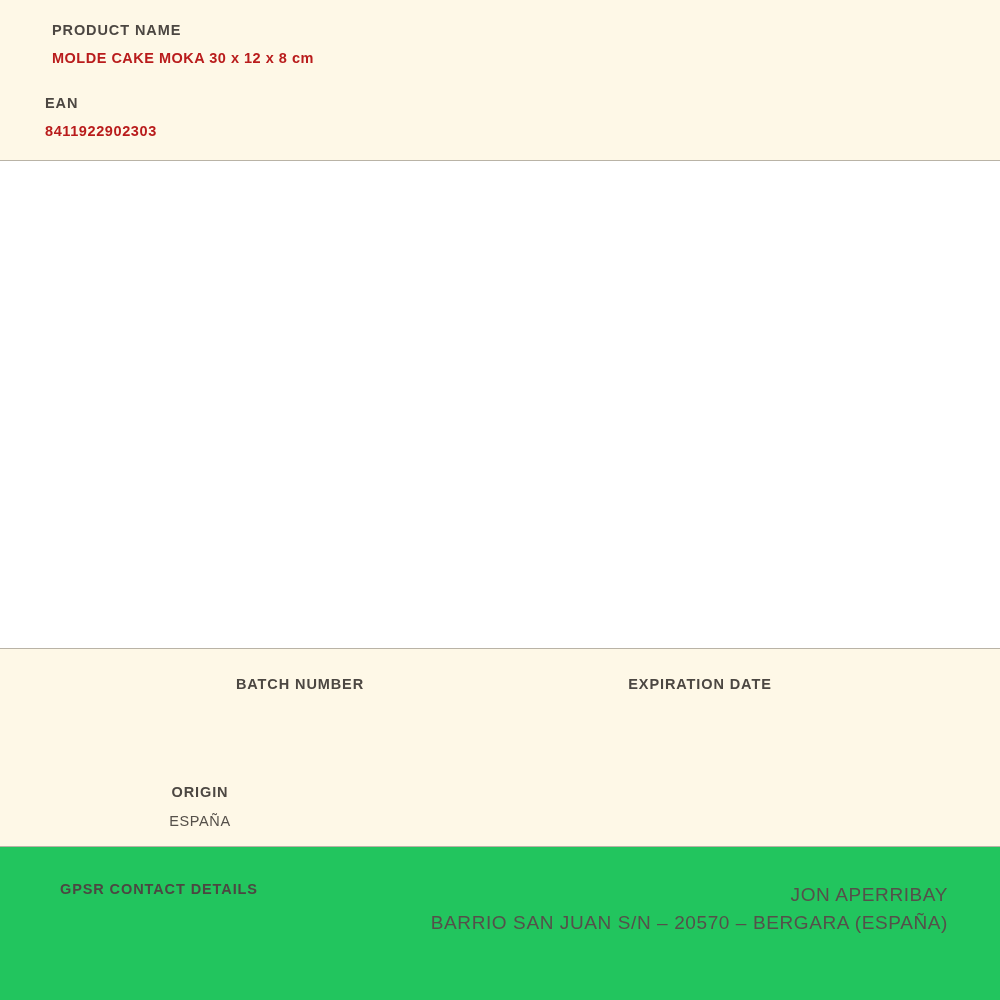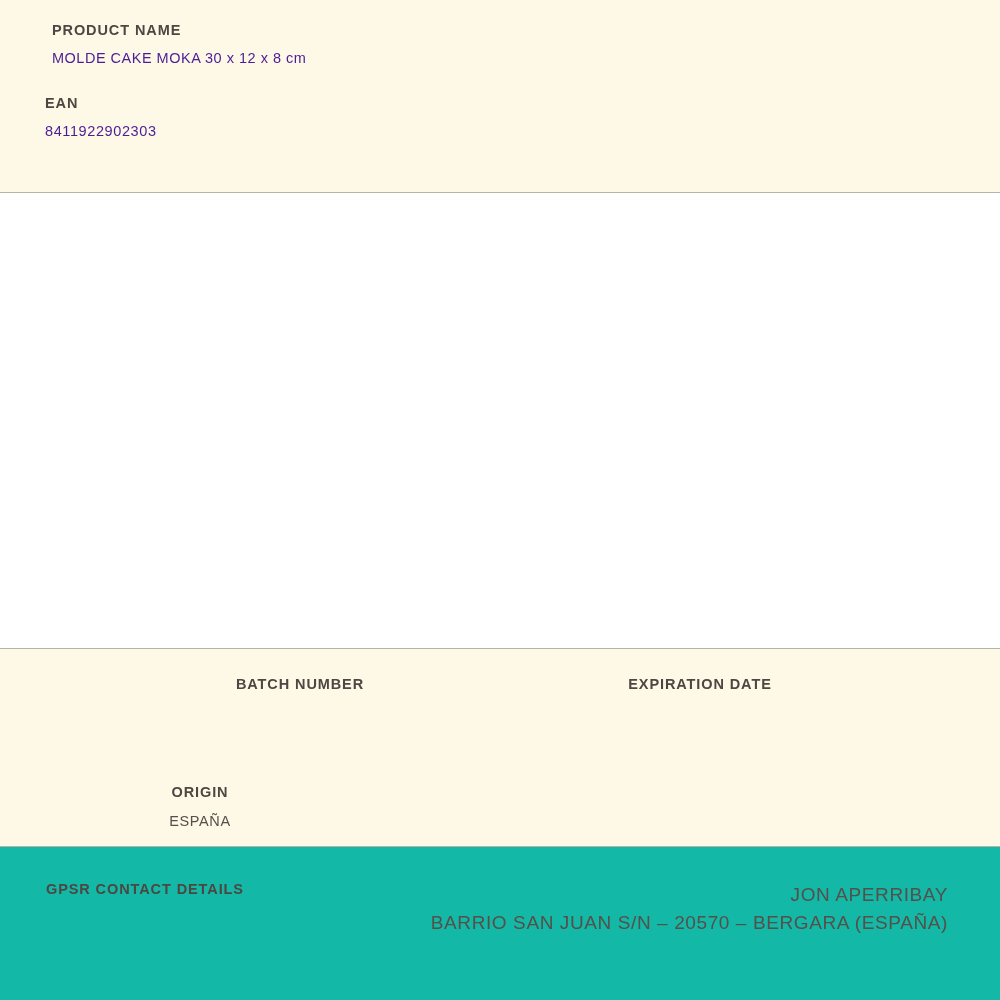--- a/index.html
+++ b/index.html
@@ -20,44 +20,44 @@
     height: 1000px;
     display: flex;
     flex-direction: column;
   }
 
   
   .top-block {
     background: #fef8e7;
     border-bottom: 1px solid #b9b3a6;
     padding: 22px 0 0 0;
-    height: 193px;
+    height: 161px;
     box-sizing: border-box;
   }
   .field {
     padding-left: 52px;
   }
   .field + .field {
     margin-top: 27px;
     padding-left: 45px;
   }
   .field-label {
     font-size: 14.5px;
     font-weight: bold;
     letter-spacing: 0.9px;
     color: #4c4742;
     line-height: 1.2;
   }
   .field-value {
     font-size: 14.5px;
     letter-spacing: 0.6px;
-    color: #4c1d95;
+    color: #b91c1c;
     margin-top: 11px;
     line-height: 1.2;
-    font-weight: 400;
+    font-weight: 700;
   }
   .field-value.small-units {
     letter-spacing: 0.5px;
   }
 
   
   .body-area {
     background: #ffffff;
     flex: 1 1 auto;
     border-bottom: 1px solid #b9b3a6;
@@ -100,25 +100,25 @@
     margin-top: 11px;
     line-height: 1.2;
     min-height: 17px;
   }
   .detail-row.second {
     margin-top: 63px;
   }
 
   
   .footer {
-    background: #14b8a6;
+    background: #22c55e;
     height: 153px;
     box-sizing: border-box;
     position: relative;
-    padding: 34px 52px 0 46px;
+    padding: 34px 52px 0 60px;
     display: flex;
     justify-content: space-between;
     align-items: flex-start;
   }
   .footer-label {
     font-size: 14.5px;
     font-weight: bold;
     letter-spacing: 0.9px;
     color: #4c4742;
     line-height: 1.2;

